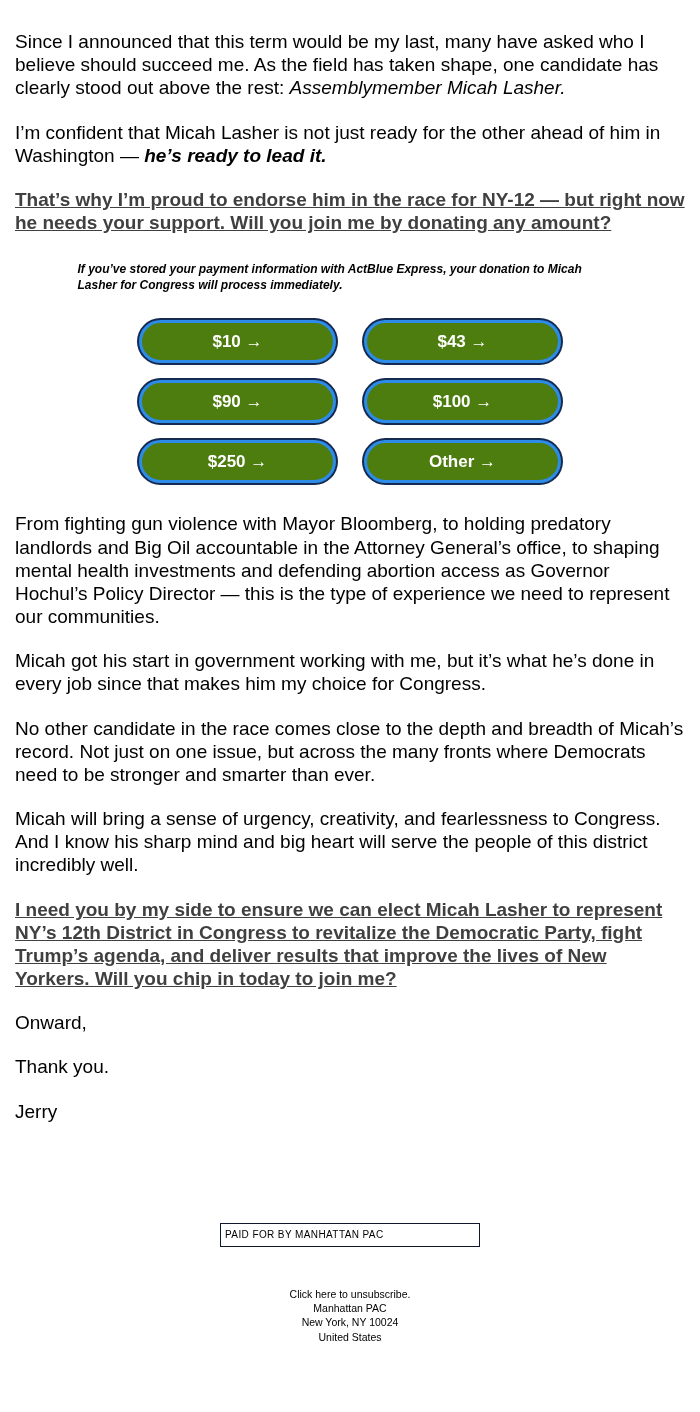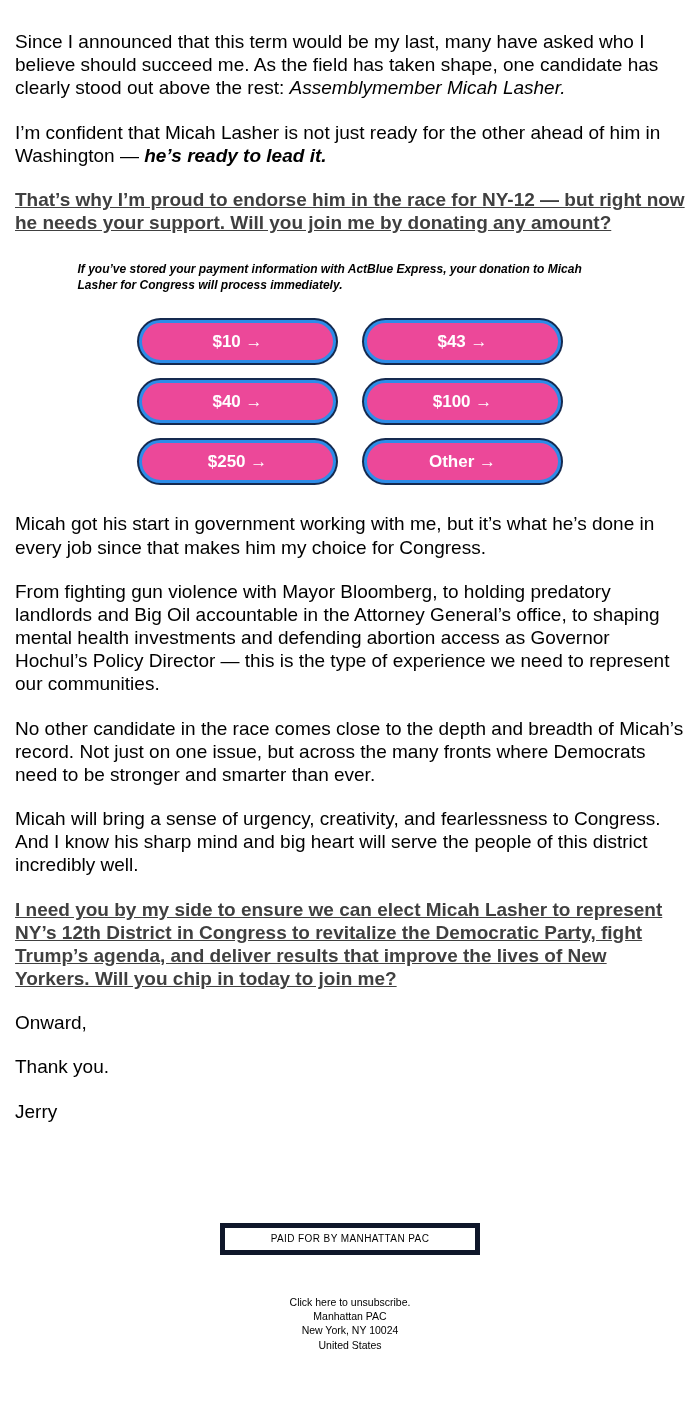--- a/index.html
+++ b/index.html
@@ -40,39 +40,38 @@
     display: grid;
     grid-template-columns: 197px 197px;
     column-gap: 28px;
     row-gap: 17px;
   }
   .donate-btn {
     display: block;
     width: 197px;
     height: 43px;
     border-radius: 22px;
-    background: #ec4899;
+    background: #4d7c0f;
     border: 3px solid #2d8ce8;
     box-shadow: 0 0 0 2px #152a50;
     color: #ffffff;
     font-family: "Liberation Sans", sans-serif;
     font-weight: bold;
     font-size: 17px;
     text-align: center;
     line-height: 36px;
     cursor: pointer;
   }
   .closing-line { margin: 0 0 24px 0; }
   .signature { margin: 0; }
   .paid-box {
     width: 260px;
     margin: 100px auto 0 auto;
-    border: 5px solid #0f172a;
+    border: 1px solid #0f172a;
     padding: 5px 4px;
-    text-align: center;
     font-size: 10px;
     letter-spacing: 0.4px;
   }
   .footer {
     margin-top: 40px;
     text-align: center;
     font-size: 10.5px;
     line-height: 1.35;
     padding-bottom: 55px;
   }
@@ -92,29 +91,29 @@
 
   <p><span>I’m confident that Micah Lasher is not just ready for the other ahead of him in Washington — </span><span class="bold-italic">he’s ready to lead it.</span></p>
 
   <p class="cta-para"><a href="#" class="cta-link">That’s why I’m proud to endorse him in the race for NY-12 — but right now he needs your support. Will you join me by donating any amount?</a></p>
 
   <div class="express-note">If you’ve stored your payment information with ActBlue Express, your donation to Micah Lasher for Congress will process immediately.</div>
 
   <div class="donate-grid">
     <button class="donate-btn">$10 →</button>
     <button class="donate-btn">$43 →</button>
-    <button class="donate-btn">$40 →</button>
+    <button class="donate-btn">$90 →</button>
     <button class="donate-btn">$100 →</button>
     <button class="donate-btn">$250 →</button>
     <button class="donate-btn">Other →</button>
   </div>
 
+  <p>From fighting gun violence with Mayor Bloomberg, to holding predatory landlords and Big Oil accountable in the Attorney General’s office, to shaping mental health investments and defending abortion access as Governor Hochul’s Policy Director — this is the type of experience we need to represent our communities.</p>
+
   <p>Micah got his start in government working with me, but it’s what he’s done in every job since that makes him my choice for Congress.</p>
-
-  <p>From fighting gun violence with Mayor Bloomberg, to holding predatory landlords and Big Oil accountable in the Attorney General’s office, to shaping mental health investments and defending abortion access as Governor Hochul’s Policy Director — this is the type of experience we need to represent our communities.</p>
 
   <p>No other candidate in the race comes close to the depth and breadth of Micah’s record. Not just on one issue, but across the many fronts where Democrats need to be stronger and smarter than ever.</p>
 
   <p>Micah will bring a sense of urgency, creativity, and fearlessness to Congress. And I know his sharp mind and big heart will serve the people of this district incredibly well.</p>
 
   <p class="cta-para"><a href="#" class="cta-link">I need you by my side to ensure we can elect Micah Lasher to represent NY’s 12th District in Congress to revitalize the Democratic Party, fight Trump’s agenda, and deliver results that improve the lives of New Yorkers. Will you chip in today to join me?</a></p>
 
   <p class="closing-line">Onward,</p>
 
   <p class="closing-line">Thank you.</p>

